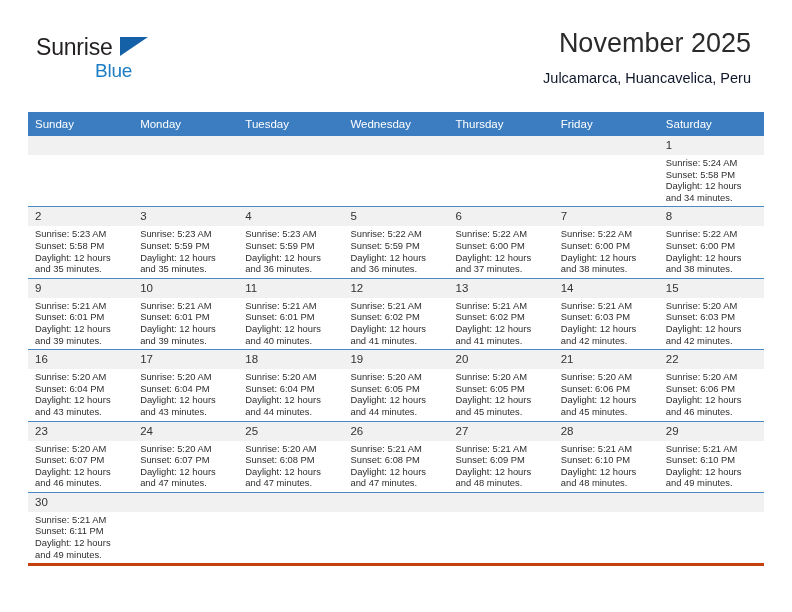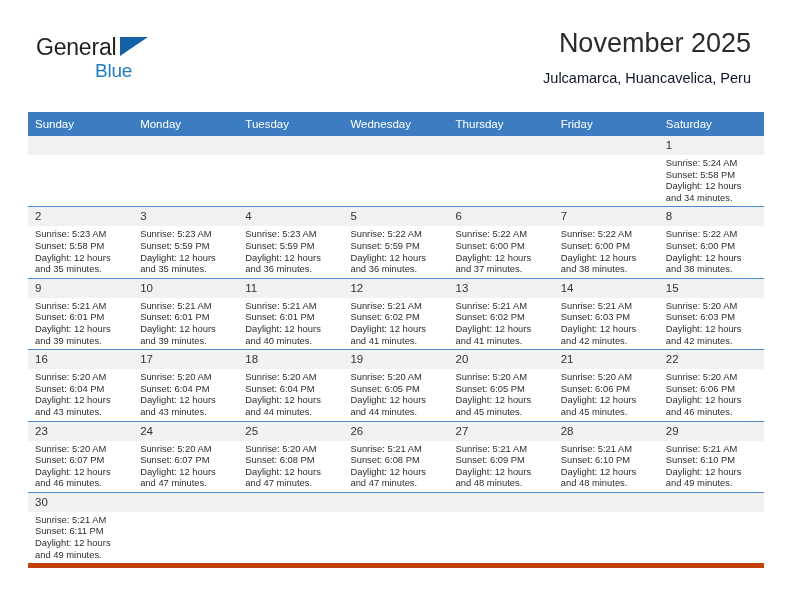--- a/index.html
+++ b/index.html
@@ -106,21 +106,21 @@
   }
   .calendar td {
     vertical-align: top;
     padding: 0;
     border: none;
     border-bottom: 1px solid #4a89c6;
     height: 59px;
     background: #ffffff;
   }
   .calendar tr.week:last-child td {
-    border-bottom: 5px solid #c2410c;
+    border-bottom: 3px solid #c2410c;
   }
   .daynum {
     display: block;
     background: #f1f1f1;
     font-size: 11.5px;
     line-height: 15px;
     color: #333333;
     padding: 2px 0 2px 7px;
     height: 15px;
   }
@@ -140,21 +140,21 @@
   }
   .cell-empty .details { visibility: hidden; }
 </style>
 </head>
 <body>
 
 <div class="page">
 
   <div class="header">
     <div class="logo">
-      <span class="logo-general">General</span>
+      <span class="logo-general">Sunrise</span>
       <span class="logo-triangle"></span>
       <span class="logo-blue">Blue</span>
     </div>
     <div class="title-block">
       <h1 class="cal-title">November 2025</h1>
       <div class="cal-subtitle">Julcamarca, Huancavelica, Peru</div>
     </div>
   </div>
 
   <table class="calendar">

